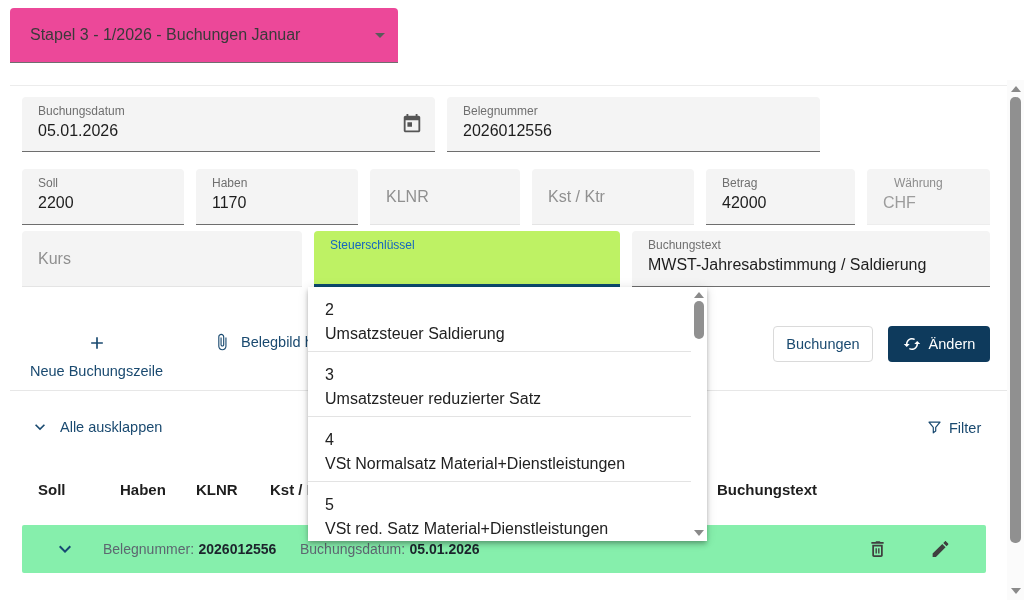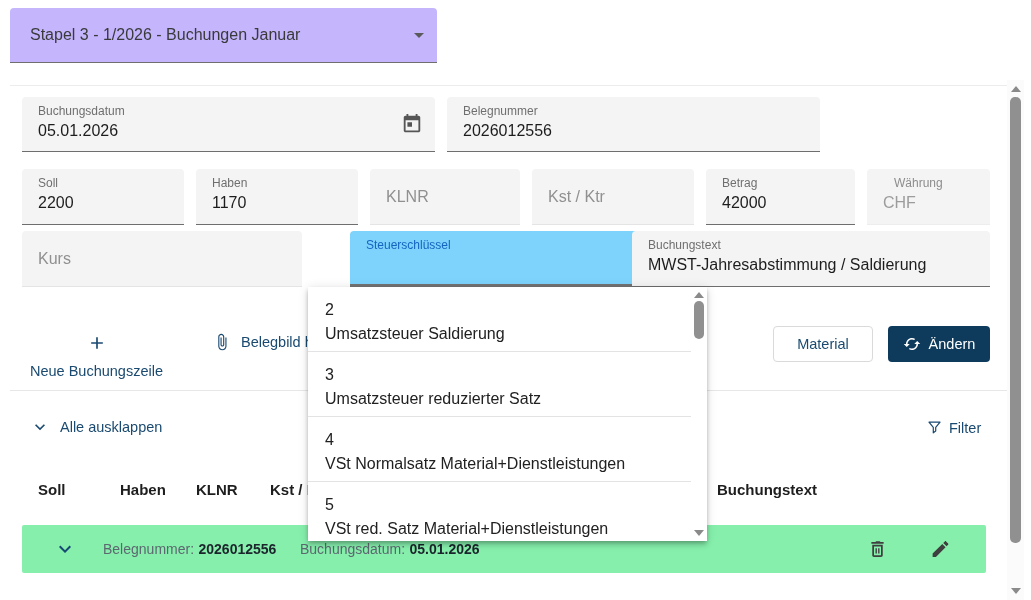--- a/index.html
+++ b/index.html
@@ -6,22 +6,22 @@
   body{
     width:1031px;height:600px;position:relative;overflow:hidden;
     background:#ffffff;
     font-family:"Liberation Sans","DejaVu Sans",sans-serif;
     -webkit-font-smoothing:antialiased;
   }
   .abs{position:absolute;}
 
   
   .batch-select{
-    left:10px;top:8px;width:427px;height:54px;
-    background:#c4b5fd;border-bottom:1px solid #6f6f6f;
+    left:10px;top:8px;width:388px;height:54px;
+    background:#ec4899;border-bottom:1px solid #6f6f6f;
     border-radius:4px 4px 0 0;cursor:pointer;
   }
   .batch-select .txt{
     position:absolute;left:20px;top:50%;transform:translateY(-50%);
     font-size:16px;color:#3a3a3a;white-space:nowrap;
   }
   .batch-select .caret{position:absolute;right:6px;top:50%;transform:translateY(-50%);}
 
   .hline{background:#ececec;height:1px;}
 
@@ -30,21 +30,21 @@
     background:#f4f4f4;border-radius:4px 4px 0 0;
     border-bottom:1px solid #6e6e6e;box-sizing:border-box;
   }
   .field .flabel{position:absolute;left:16px;top:7px;font-size:12px;color:#6f6f6f;white-space:nowrap;}
   .field .fvalue{position:absolute;left:16px;top:25px;font-size:16px;color:#1d1d1d;white-space:nowrap;}
   .field.empty{border-bottom:1px solid #e4e4e4;}
   .field.empty .fvalue{top:50%;transform:translateY(-50%);color:#909090;}
   .field.disabled{border-bottom:1px solid #ededed;}
   .field.disabled .flabel{color:#8d8d8d;margin-left:11px;}
   .field.disabled .fvalue{color:#9c9c9c;}
-  .field.focused{background:#7dd3fc;border-bottom:3px solid #737373;margin-left:36px;}
+  .field.focused{background:#bef264;border-bottom:3px solid #0c4a6e;}
   .field.focused .flabel{color:#1565c0;}
   .field .trailing-icon{position:absolute;right:12px;top:50%;transform:translateY(-50%);}
 
   
   .link-btn{
     display:flex;align-items:center;gap:10px;cursor:pointer;
     color:#1a4a70;font-size:14.5px;font-weight:500;white-space:nowrap;
   }
   .btn{
     display:flex;align-items:center;justify-content:center;gap:8px;
@@ -160,21 +160,21 @@
 </div>
 <div class="abs link-btn" style="left:213px;top:333px;">
   <span>
     <svg width="18" height="18" viewBox="0 0 24 24">
         <path d="M16.5 6v11.5c0 2.21-1.79 4-4 4s-4-1.79-4-4V5c0-1.38 1.12-2.5 2.5-2.5s2.5 1.12 2.5 2.5v10.5c0 .55-.45 1-1 1s-1-.45-1-1V6H10v9.5c0 1.38 1.12 2.5 2.5 2.5s2.5-1.12 2.5-2.5V5c0-2.21-1.79-4-4-4S7 2.79 7 5v12.5c0 3.04 2.46 5.5 5.5 5.5s5.5-2.46 5.5-5.5V6h-1.5z" fill="#1a4a70"></path>
       </svg>
   </span>
   <span>Belegbild hinzufügen</span>
 </div>
 <div class="abs btn secondary" style="left:773px;top:326px;width:100px;">
-  <span>Material</span>
+  <span>Buchungen</span>
 </div>
 <div class="abs btn primary" style="left:888px;top:326px;width:102px;">
   <span>
     <svg width="18" height="18" viewBox="0 0 24 24">
         <path d="M19 8l-4 4h3c0 3.31-2.69 6-6 6-1.01 0-1.97-.25-2.8-.7l-1.46 1.46C8.97 19.54 10.43 20 12 20c4.42 0 8-3.58 8-8h3l-4-4zM6 12c0-3.31 2.69-6 6-6 1.01 0 1.97.25 2.8.7l1.46-1.46C15.03 4.46 13.57 4 12 4c-4.42 0-8 3.58-8 8H1l4 4 4-4H6z" fill="#ffffff"></path>
       </svg>
   </span>
   <span>Ändern</span>
 </div>
 

